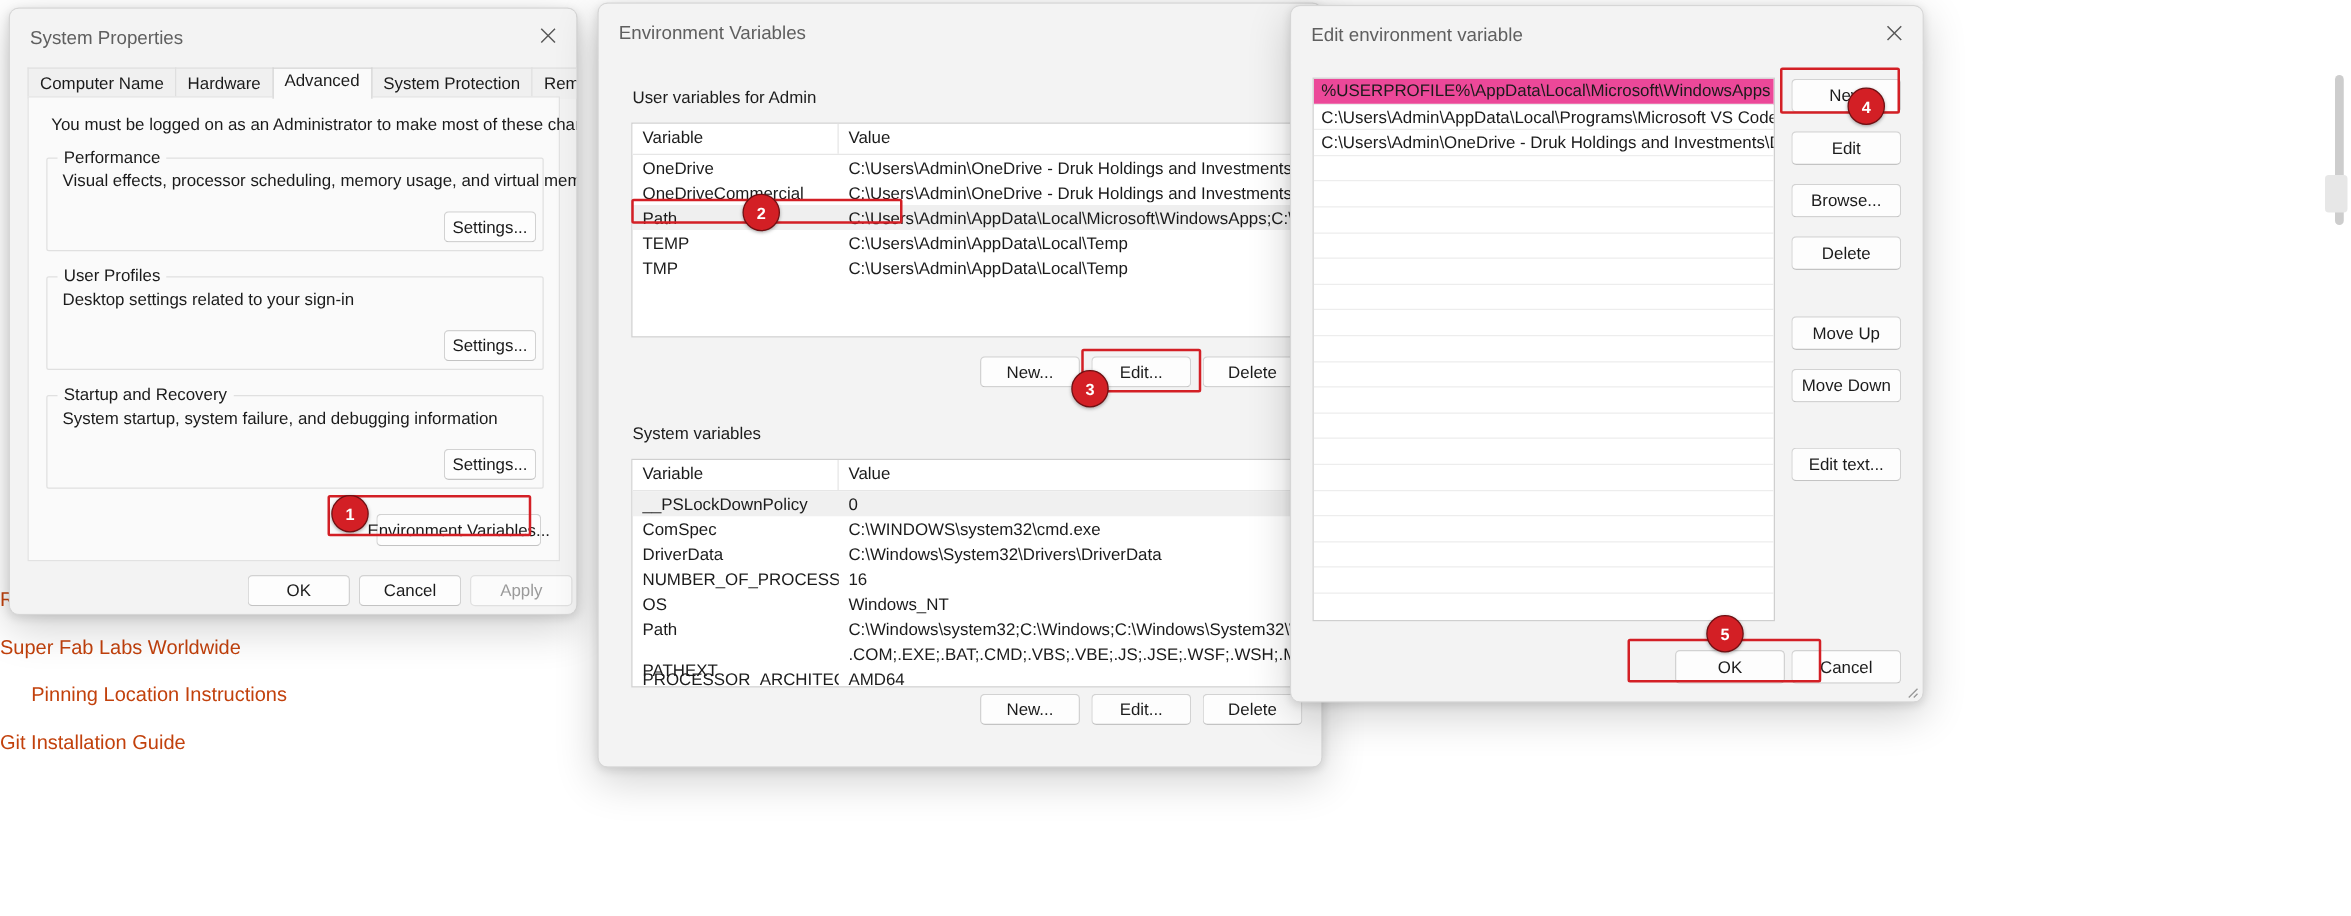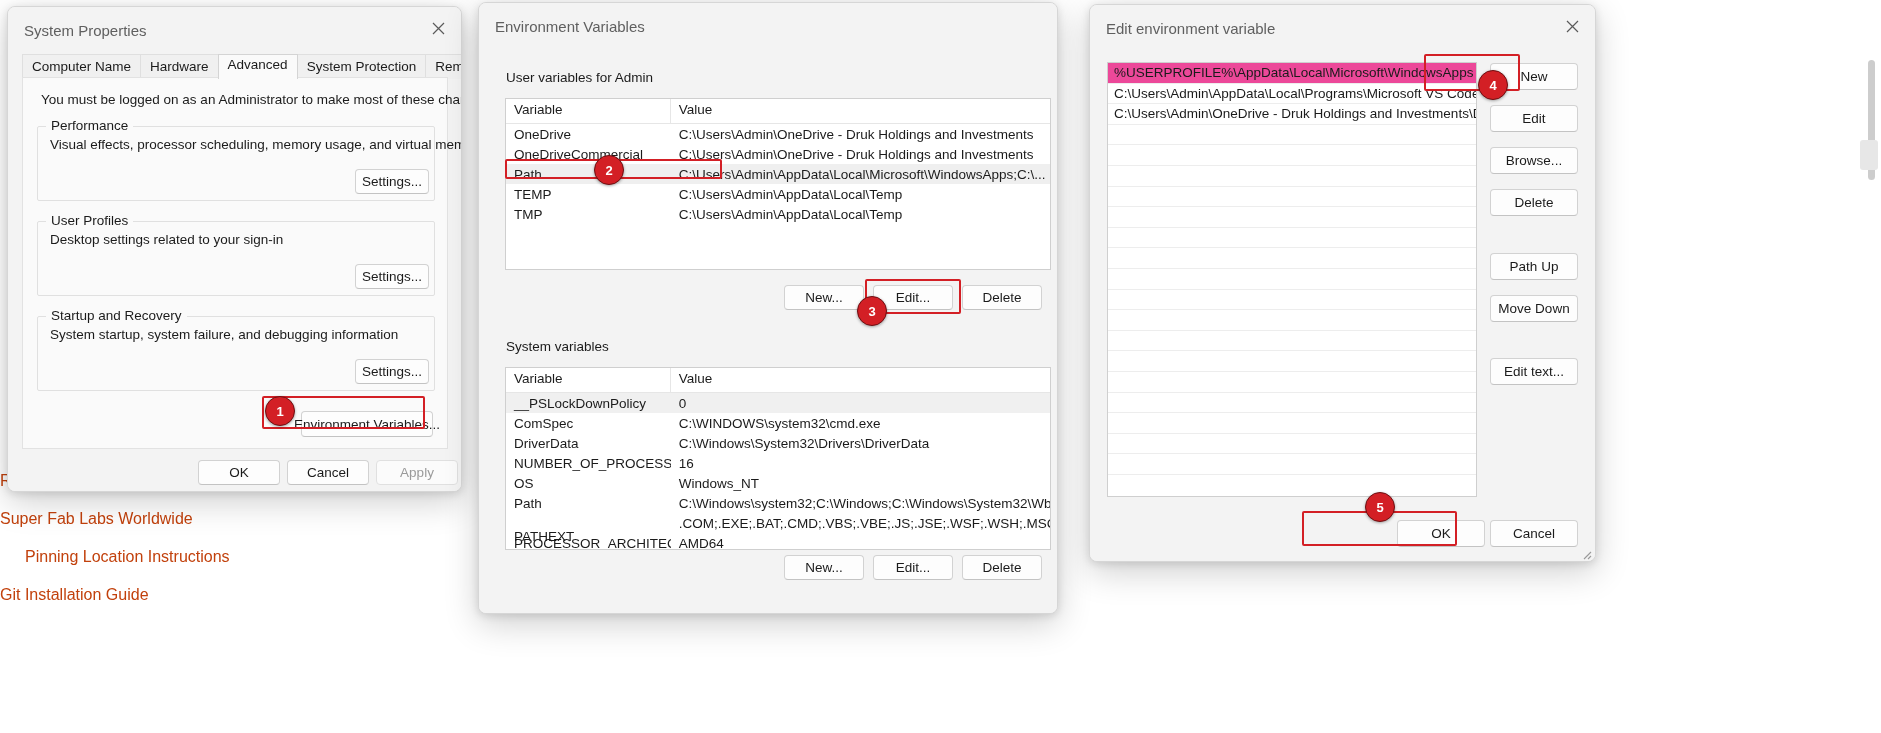--- a/index.html
+++ b/index.html
@@ -409,21 +409,21 @@
       <div class="btn" style="left:483px; top:508px; width:80px; height:25px;">Delete</div>
     </div>
   </div>
 
   <div class="anno-box" style="left:505px; top:159px; width:217px; height:20px;"></div>
   <div class="anno-badge" style="left:594px; top:155px;">2</div>
 
   <div class="anno-box" style="left:865px; top:279px; width:96px; height:35px;"></div>
   <div class="anno-badge" style="left:857px; top:296px;">3</div>
 
-  <div class="dialog" style="left:1089px; top:4px; width:505px; height:556px;">
+  <div class="dialog" style="left:1032px; top:4px; width:505px; height:556px;">
 
     <div class="dlg-titlebar">
       <div class="dlg-title">Edit environment variable</div>
       <div class="dlg-close">
         <svg width="13" height="13" viewBox="0 0 13 13">
           <path d="M1 1 L12 12 M12 1 L1 12" stroke="#5a5a5a" stroke-width="1.2" fill="none"></path>
         </svg>
       </div>
     </div>
 
@@ -450,21 +450,21 @@
         <div class="ev-row"></div>
         <div class="ev-row"></div>
         <div class="ev-row"></div>
       </div>
 
       <div class="btn" style="left:400px; top:14px; width:88px; height:27px;">New</div>
       <div class="btn" style="left:400px; top:56px; width:88px; height:27px;">Edit</div>
       <div class="btn" style="left:400px; top:98px; width:88px; height:27px;">Browse...</div>
       <div class="btn" style="left:400px; top:140px; width:88px; height:27px;">Delete</div>
 
-      <div class="btn" style="left:400px; top:204px; width:88px; height:27px;">Path Up</div>
+      <div class="btn" style="left:400px; top:204px; width:88px; height:27px;">Move Up</div>
       <div class="btn" style="left:400px; top:246px; width:88px; height:27px;">Move Down</div>
 
       <div class="btn" style="left:400px; top:309px; width:88px; height:27px;">Edit text...</div>
 
       <div class="btn" style="left:307px; top:471px; width:88px; height:27px;">OK</div>
       <div class="btn" style="left:400px; top:471px; width:88px; height:27px;">Cancel</div>
 
       <div class="resize-grip" style="right:3px; bottom:3px;">
         <svg width="12" height="12" viewBox="0 0 12 12">
           <path d="M11 4 L4 11 M11 8 L8 11" stroke="#9a9a9a" stroke-width="1.1" fill="none"></path>

